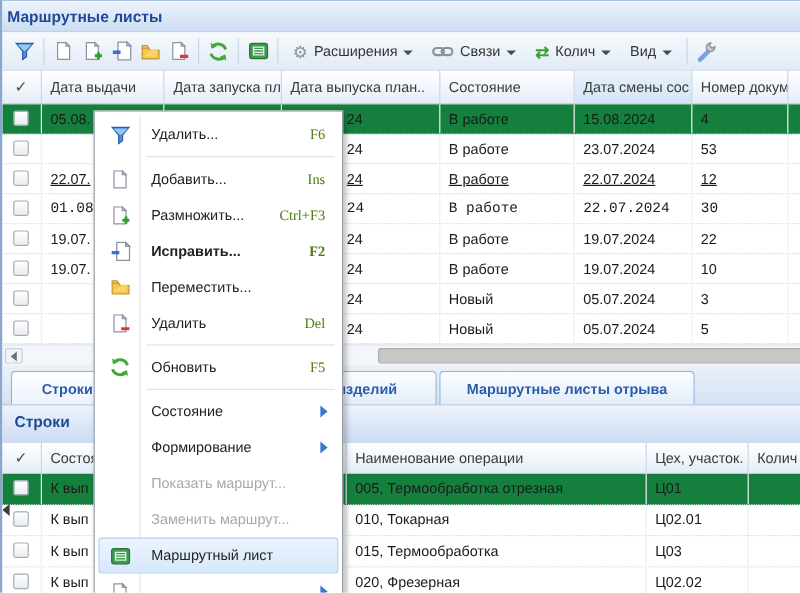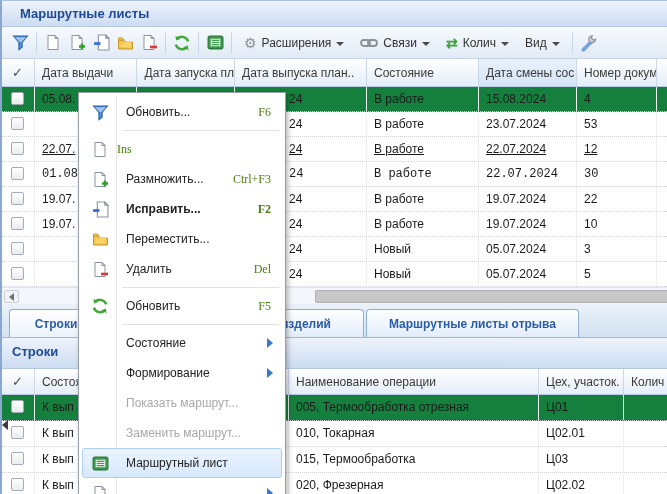--- a/index.html
+++ b/index.html
@@ -6,21 +6,21 @@
   *{box-sizing:border-box;}
   .window{
     position:relative;width:667px;height:494px;overflow:hidden;
     font-family:"Liberation Sans",sans-serif;font-size:12px;color:#1a1a1a;
     border-left:2px solid #8aa7d0;border-top:1px solid #a9c1e2;background:#fff;
   }
   
   .titlebar{
     height:26px;background:linear-gradient(#eef3fb,#ccdcf2);
     border-bottom:1px solid #b4c8e4;display:flex;align-items:center;
-    padding-left:18px;font-weight:bold;color:#1c4a97;font-size:13px;
+    padding-left:4px;font-weight:bold;color:#1c4a97;font-size:13px;
   }
   
   .toolbar{
     height:32px;background:linear-gradient(#f7fafd,#e1eaf6);
     border-bottom:1px solid #c6d4e7;display:flex;align-items:center;padding:0 6px;
   }
   .tb-btn{width:24px;height:24px;display:flex;align-items:center;justify-content:center;border-radius:3px;}
   .tb-sep{width:1px;height:22px;background:#c8d6e8;margin:0 4px;}
   .tb-menu{display:flex;align-items:center;gap:5px;padding:0 8px;height:24px;border-radius:3px;color:#333;}
   .caret{width:0;height:0;border-left:4px solid transparent;border-right:4px solid transparent;border-top:4px solid #4a4a4a;margin-top:2px;}
@@ -378,31 +378,32 @@
   <div class="split-arrow"></div>
 
   <div class="menu" id="context-menu">
       <div class="mi">
         <div class="mi-icon">
           <svg width="17" height="17" viewBox="0 0 16 16">
             <path d="M1.5 2h13L9.5 8v4.5l-3 2.2V8z" fill="#4f93dd" stroke="#2a5fa8" stroke-width="1"></path>
             <path d="M2.5 3h11L9 7.6H7z" fill="#9cc4ef"></path>
           </svg>
         </div>
-        <div class="mi-label">Обновить...</div>
+        <div class="mi-label">Удалить...</div>
         <div class="mi-short">F6</div>
       </div>
       <div class="msep"></div>
       <div class="mi">
         <div class="mi-icon">
           <svg width="16" height="17" viewBox="0 0 16 16">
             <path d="M3 1h7l3 3v11H3z" fill="#fff" stroke="#8a93a0"></path>
             <path d="M10 1v3h3z" fill="#dde4ec" stroke="#8a93a0"></path>
           </svg>
         </div>
+        <div class="mi-label">Добавить...</div>
         <div class="mi-short">Ins</div>
       </div>
       <div class="mi">
         <div class="mi-icon">
           <svg width="16" height="17" viewBox="0 0 16 16">
             <path d="M3 1h7l3 3v11H3z" fill="#fff" stroke="#8a93a0"></path>
             <path d="M10 1v3h3z" fill="#dde4ec" stroke="#8a93a0"></path>
             <path d="M10 12h6M13 9v6" stroke="#2ea12c" stroke-width="2.4"></path>
           </svg>
         </div>

